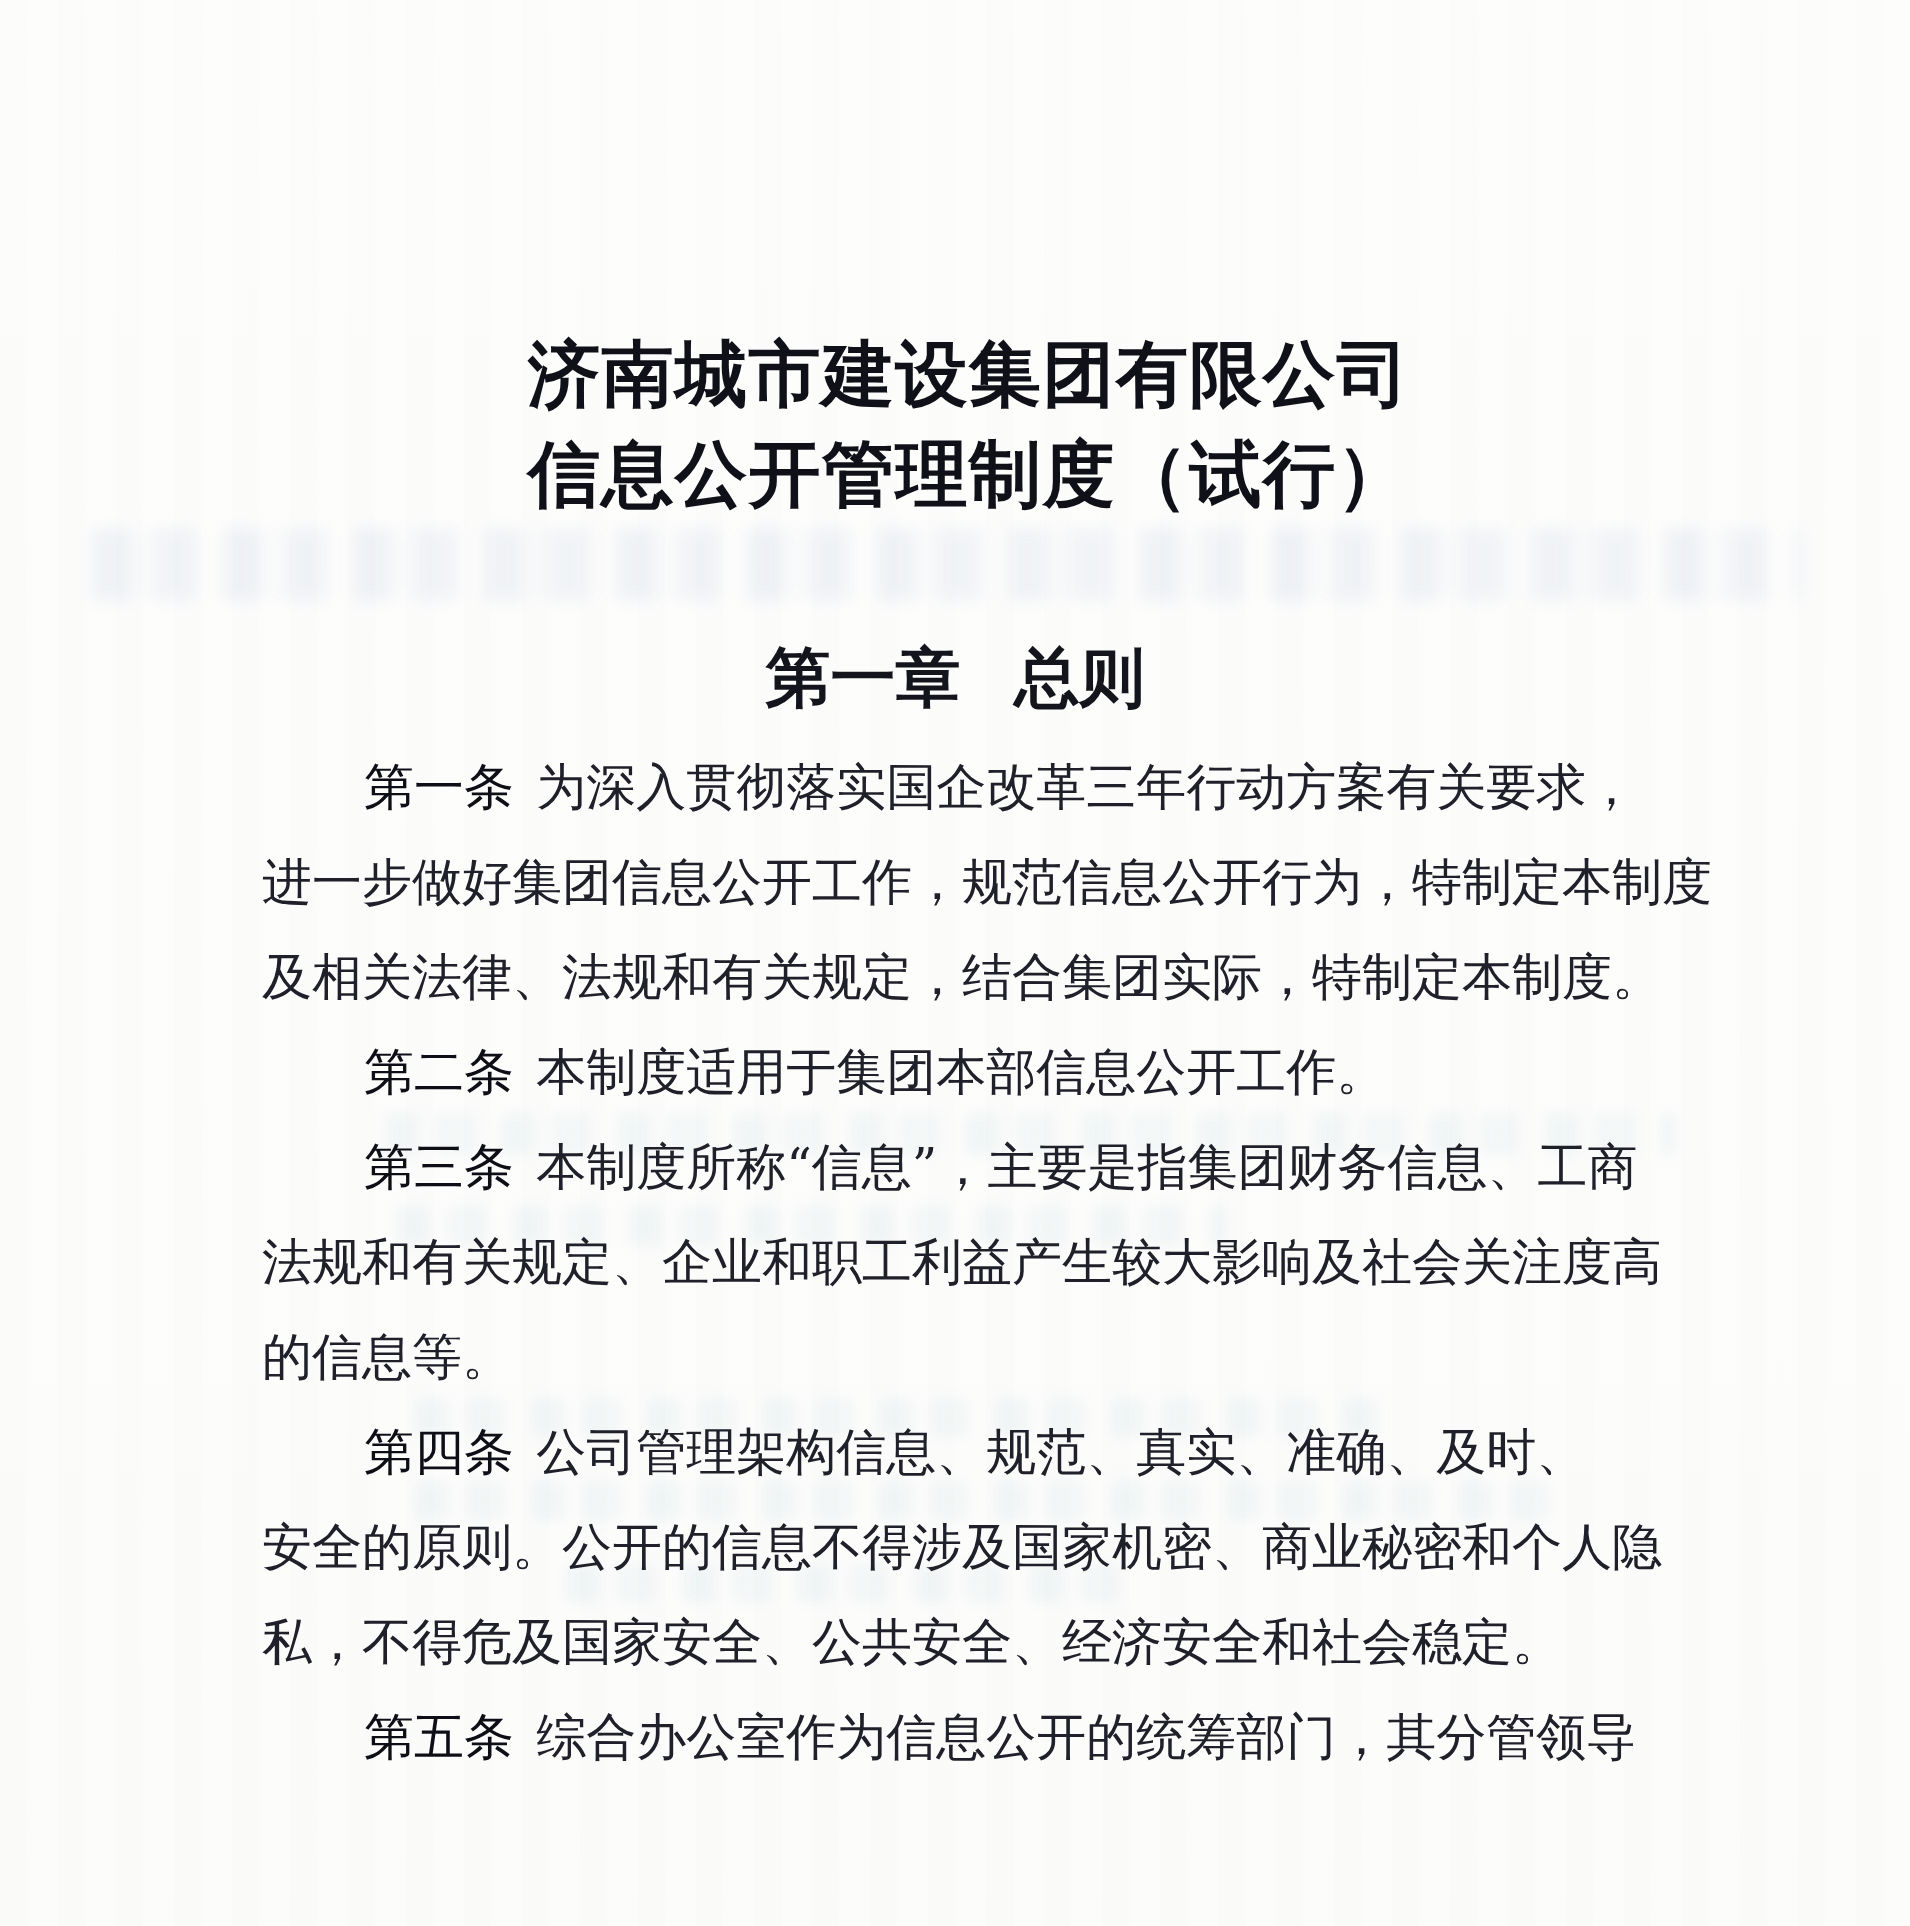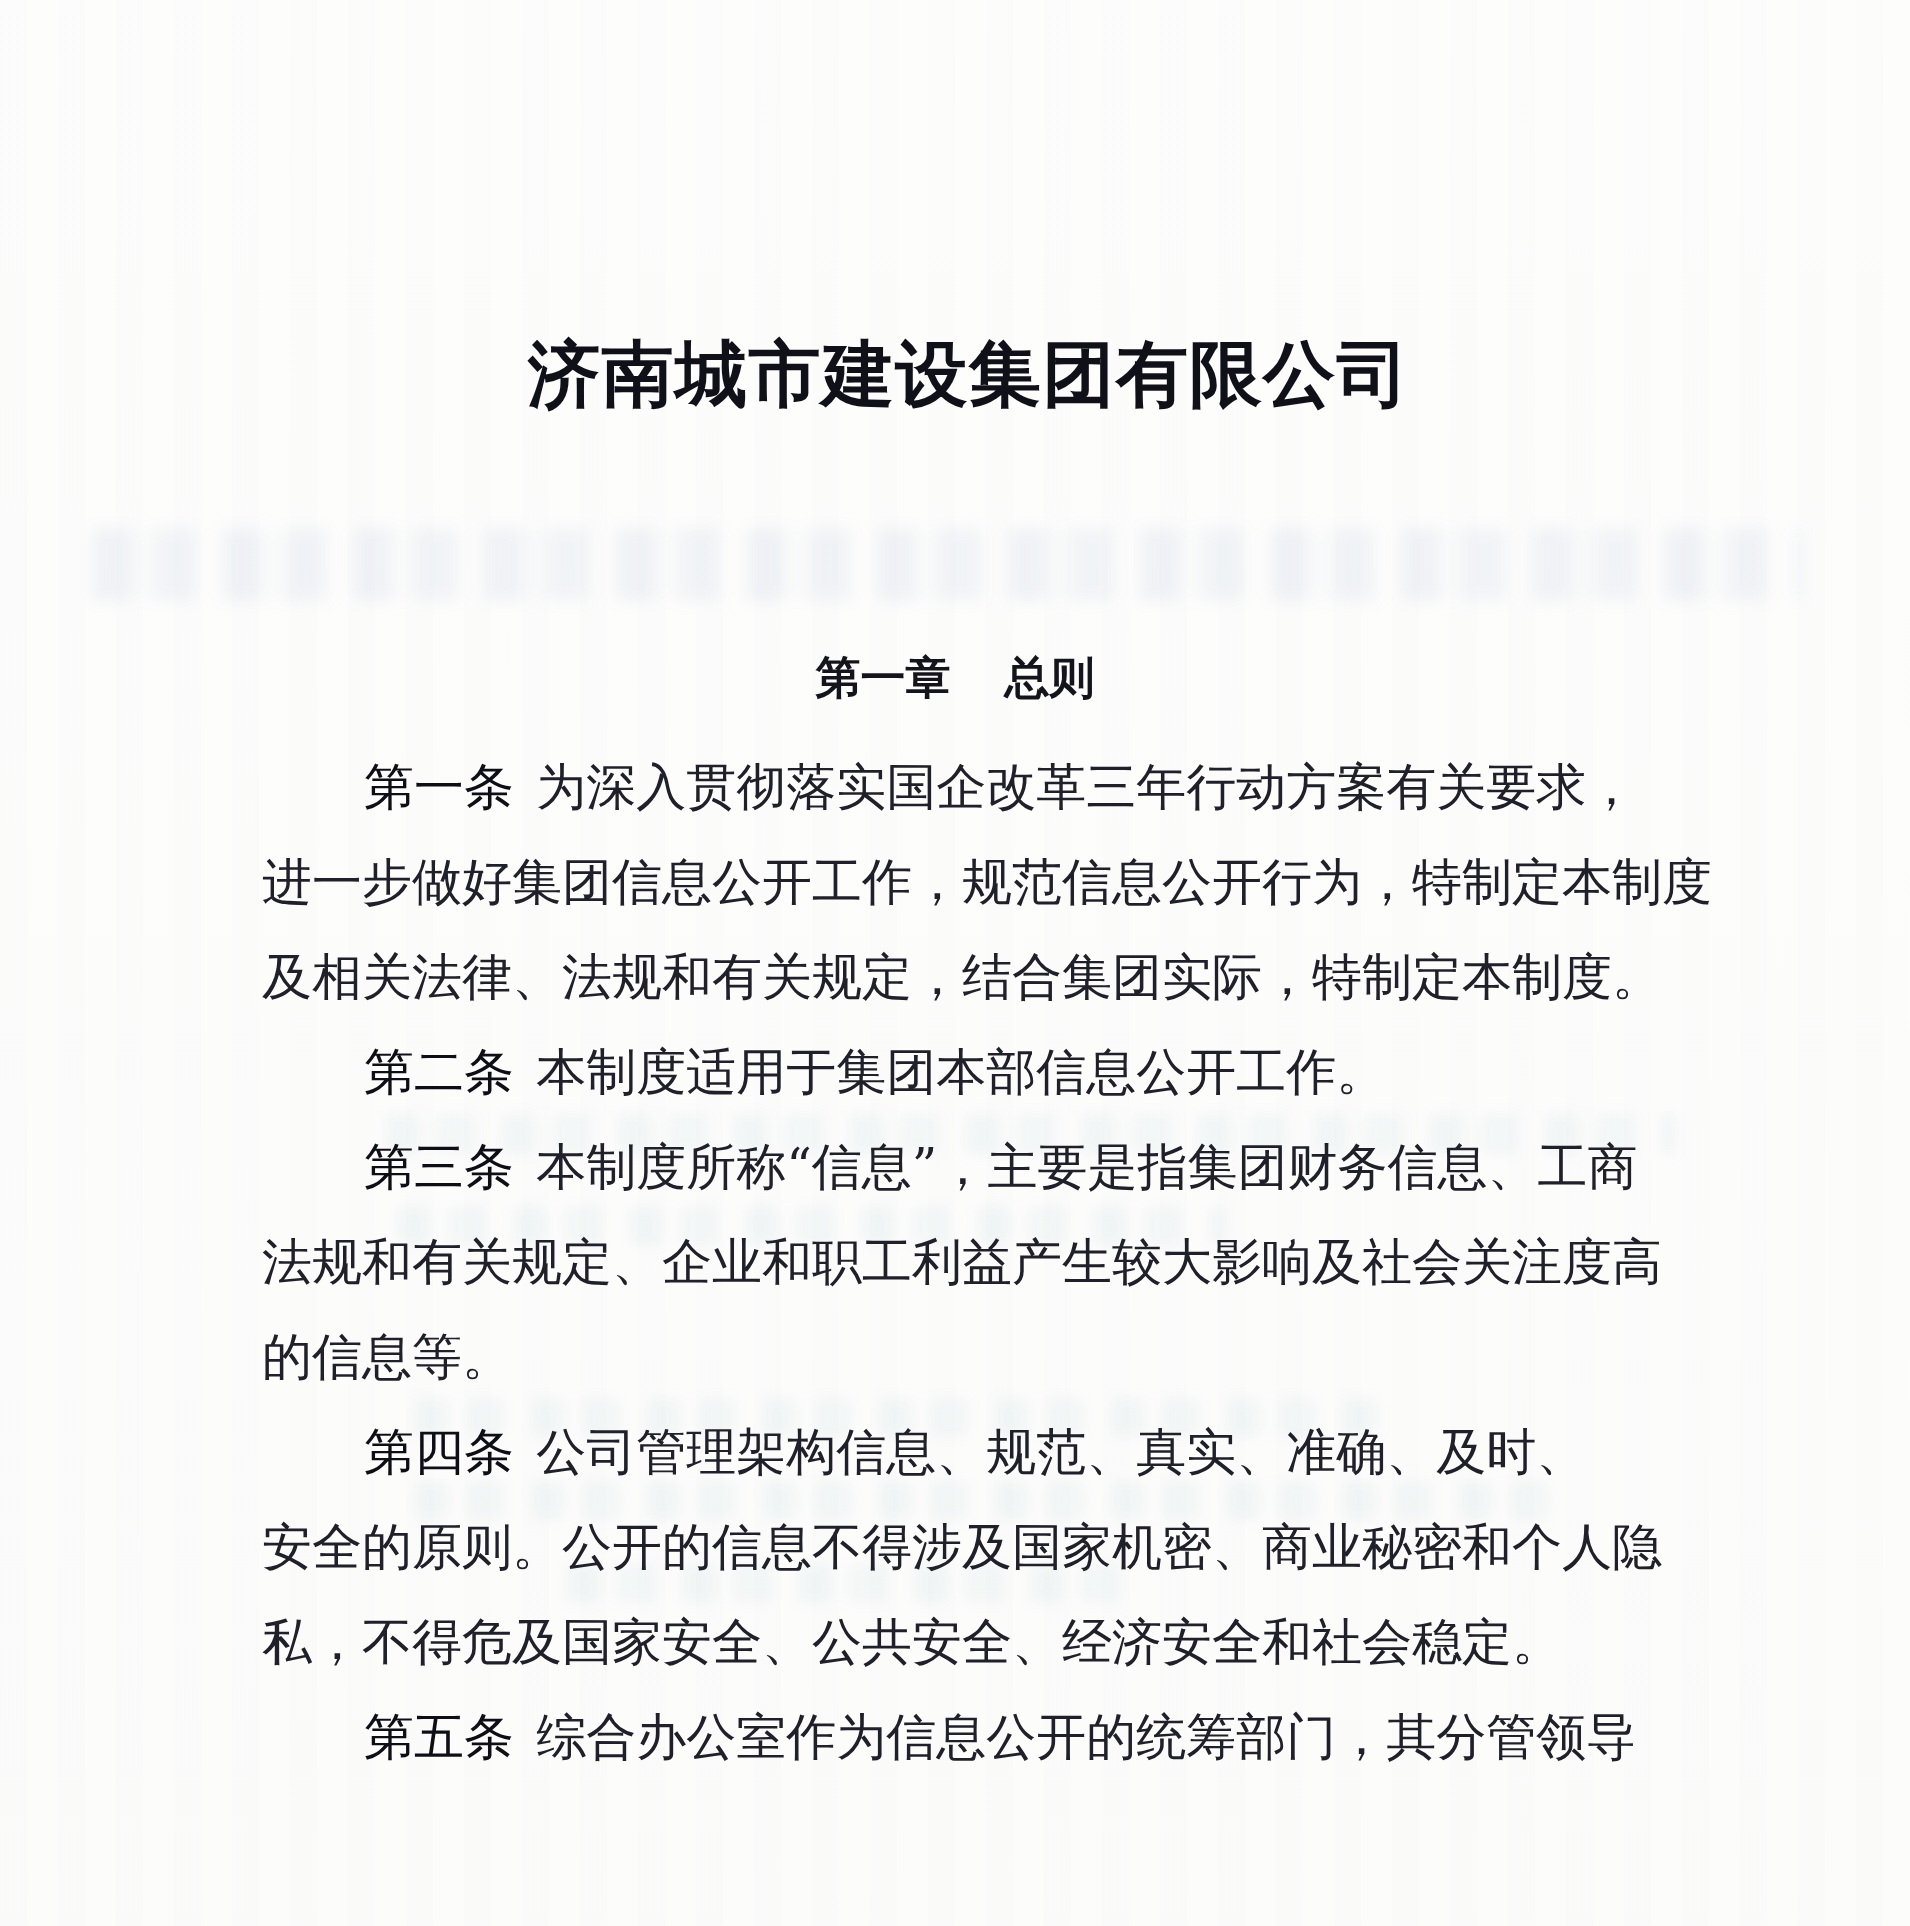--- a/index.html
+++ b/index.html
@@ -20,21 +20,21 @@
     position:absolute;top:324px;left:0;right:0;
     text-align:center;
     font-family:"DejaVu Sans","Liberation Sans",sans-serif;
     font-weight:700;font-size:72px;line-height:100px;
     color:#101018;letter-spacing:1.5px;padding-left:28px;
   }
   .chapter-heading{
     position:absolute;top:638px;left:0;right:0;
     text-align:center;
     font-family:"DejaVu Sans","Liberation Sans",sans-serif;
-    font-weight:700;font-size:45px;line-height:79px;
+    font-weight:700;font-size:65px;line-height:79px;
     color:#14141c;
   }
   .chapter-heading .chapter-part{margin-right:54px;}
   
   .doc-body{
     position:absolute;top:740px;left:262px;width:1456px;
     font-size:50px;line-height:95px;
     color:#20202a;
   }
   .line{height:95px;white-space:nowrap;}
@@ -71,20 +71,21 @@
 
   <div class="ghost ghost-title-band"></div>
   <div class="ghost ghost-teal ghost-t1"></div>
   <div class="ghost ghost-teal ghost-t2"></div>
   <div class="ghost ghost-teal ghost-t3"></div>
   <div class="ghost ghost-teal ghost-t4"></div>
   <div class="ghost ghost-teal ghost-t5"></div>
 
   <div class="doc-title">
     <div>济南城市建设集团有限公司</div>
+    <div>信息公开管理制度（试行）</div>
   </div>
 
   <div class="chapter-heading">
     <span class="chapter-part">第一章</span><span>总则</span>
   </div>
 
   <div class="doc-body">
     <div class="line first-line"><span class="article-label">第一条</span><span>为深入贯彻落实国企改革三年行动方案有关要求，</span></div>
     <div class="line"><span>进一步做好集团信息公开工作，规范信息公开行为，特制定本制度</span></div>
     <div class="line"><span>及相关法律、法规和有关规定，结合集团实际，特制定本制度。</span></div>

